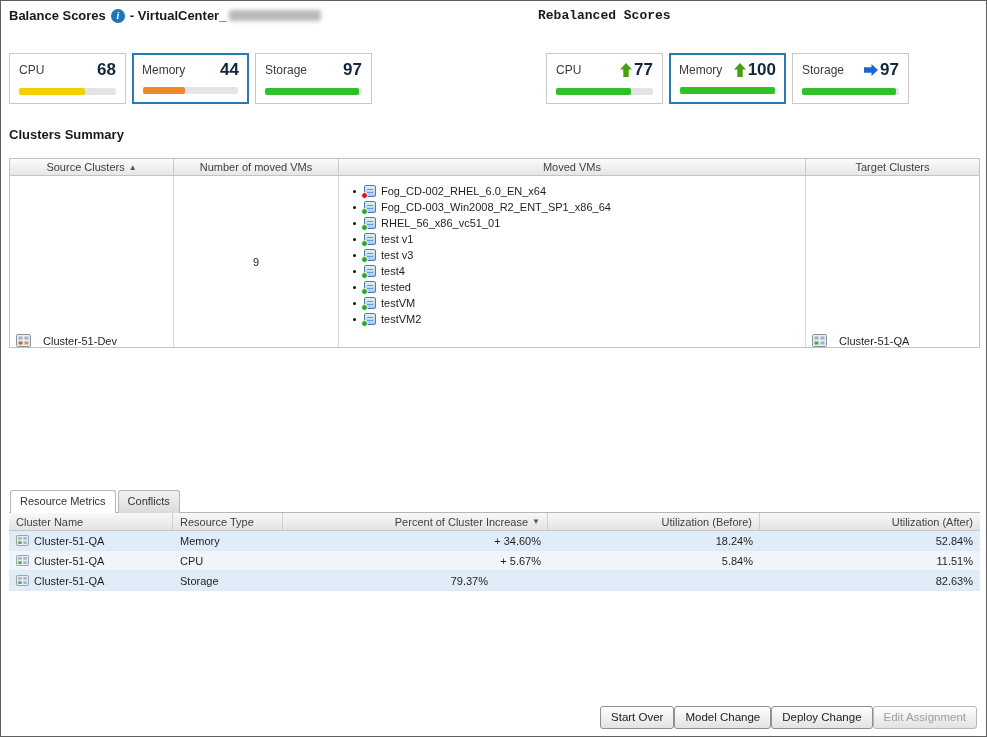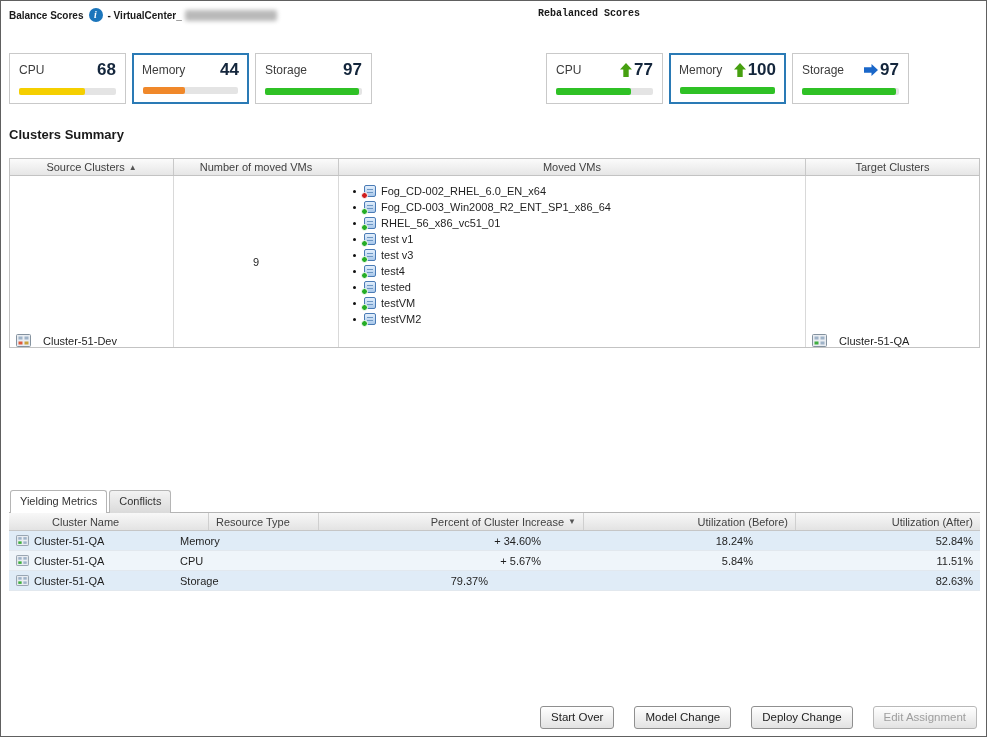--- a/index.html
+++ b/index.html
@@ -1,20 +1,20 @@
 <!DOCTYPE html>
 <html><head>
 <meta charset="utf-8">
 <style>
   * { margin:0; padding:0; box-sizing:border-box; }
   html,body { background:#fff; }
   body { font-family:"Liberation Sans","DejaVu Sans",sans-serif; }
   .page { position:relative; width:987px; height:737px; background:#fff; border:1px solid #606060; overflow:hidden; }
 
-  .h1 { font-size:10px; font-weight:bold; color:#1a1a1a; }
+  .h1 { font-size:13px; font-weight:bold; color:#1a1a1a; }
   .title-left { position:absolute; top:7px; left:8px; display:flex; align-items:center; }
   .title-right { position:absolute; top:7px; left:537px;font-family:Liberation Mono, monospace; }
   .info-icon { display:inline-block; width:14px; height:14px; margin:0 5px; border-radius:50%;
                background:#1b75bb; color:#fff; font:italic bold 10px/14px "Liberation Serif",serif;
                text-align:center; cursor:pointer; }
   .redacted { display:inline-block; width:92px; height:11px; margin-left:3px; background:#b9b9b9;
               border-radius:2px; filter:blur(2px); }
 
   .scores-left  { position:absolute; top:52px; left:8px;  display:flex; gap:6px; }
   .scores-right { position:absolute; top:52px; left:545px; display:flex; gap:6px; }
@@ -48,32 +48,32 @@
   .vm-badge { position:absolute; left:-4px; bottom:-3px; width:7px; height:7px; border-radius:50%; border:1px solid #fff; }
   .vm-badge.green { background:#25ad25; } .vm-badge.red { background:#cf1d1d; }
   .cluster-icon { flex:none; }
 
   .tabbar { position:absolute; top:489px; left:9px; display:flex; z-index:2; }
   .tab { font-size:11px; color:#333; padding:4px 9px 5px; border:1px solid #b5b5b5; border-bottom:none;
          border-radius:3px 3px 0 0; background:linear-gradient(#f3f3f3,#dadada); margin-right:2px; cursor:pointer; }
   .tab.active { background:#fff; position:relative; top:0; height:23px; }
 
   .met-table { position:absolute; top:511px; left:8px; width:971px; border-top:1px solid #b5b5b5; }
-  .met-head { display:flex; height:18px; background:linear-gradient(#f8f8f8,#e3e3e3); border-bottom:1px solid #c6c6c6;padding-left:36px; }
+  .met-head { display:flex; height:18px; background:linear-gradient(#f8f8f8,#e3e3e3); border-bottom:1px solid #c6c6c6; }
   .met-head .mcell { font-size:11px; color:#3f3f3f; display:flex; align-items:center; padding:0 7px; border-right:1px solid #cfcfcf; cursor:pointer; }
   .met-head .mcell:last-child { border-right:none; }
   .m1 { width:164px; } .m2 { width:110px; } .m3 { width:265px; justify-content:flex-end; } 
   .m4 { width:212px; justify-content:flex-end; } .m5 { flex:1; justify-content:flex-end; }
   .met-row { display:flex; height:20px; align-items:stretch; font-size:11px; color:#1f1f1f; border-bottom:1px solid #e2e8ee; cursor:pointer; }
   .met-row:nth-child(odd) { background:#eff5fa; }
   .met-row:nth-child(even) { background:#e0ecf7; }
   .met-row .mcell { display:flex; align-items:center; padding:0 7px; }
   .met-row .m1 { gap:5px; }
 
-  .footer { position:absolute; right:9px; bottom:7px; display:flex; gap:20px; }
+  .footer { position:absolute; right:9px; bottom:7px; display:flex; gap:0; }
   .btn { font-size:11.5px; font-family:inherit; color:#222; padding:4px 10px 5px; border:1px solid #8f8f8f;
          border-radius:3px; background:linear-gradient(#ffffff,#e2e2e2); cursor:pointer; }
   .btn.disabled { color:#9e9e9e; border-color:#b8b8b8; cursor:default; }
 </style>
 </head>
 <body>
 
 <div class="page">
 
   <div class="title-left">
@@ -254,21 +254,21 @@
             <rect x="8.5" y="2.5" width="4" height="3" fill="#9fb3c8"></rect>
           <rect x="2.5" y="7.5" width="4" height="3" fill="#3fae3f"></rect>
             <rect x="8.5" y="7.5" width="4" height="3" fill="#9fb3c8"></rect>
         </svg>
         <span>Cluster-51-QA</span>
       </div>
     </div>
   </div>
 
   <div class="tabbar">
-    <div class="tab active">Yielding Metrics</div>
+    <div class="tab active">Resource Metrics</div>
     <div class="tab">Conflicts</div>
   </div>
 
   <div class="met-table">
     <div class="met-head">
       <div class="mcell m1">
           <span>Cluster Name</span>
         </div>
       <div class="mcell m2">
           <span>Resource Type</span>

